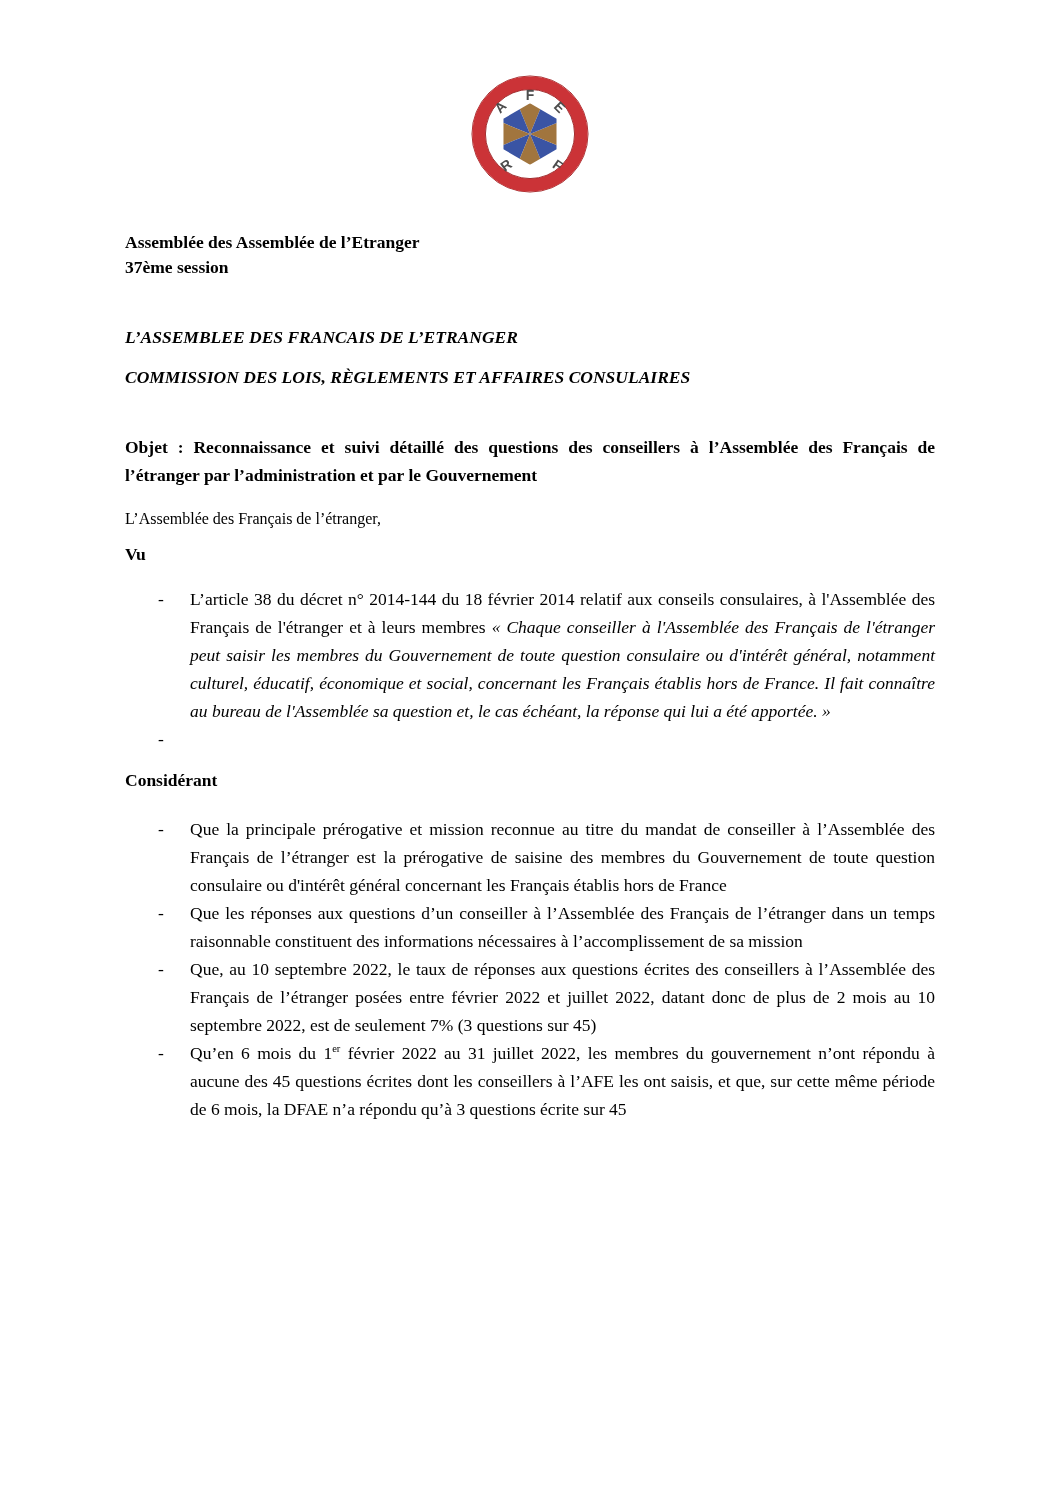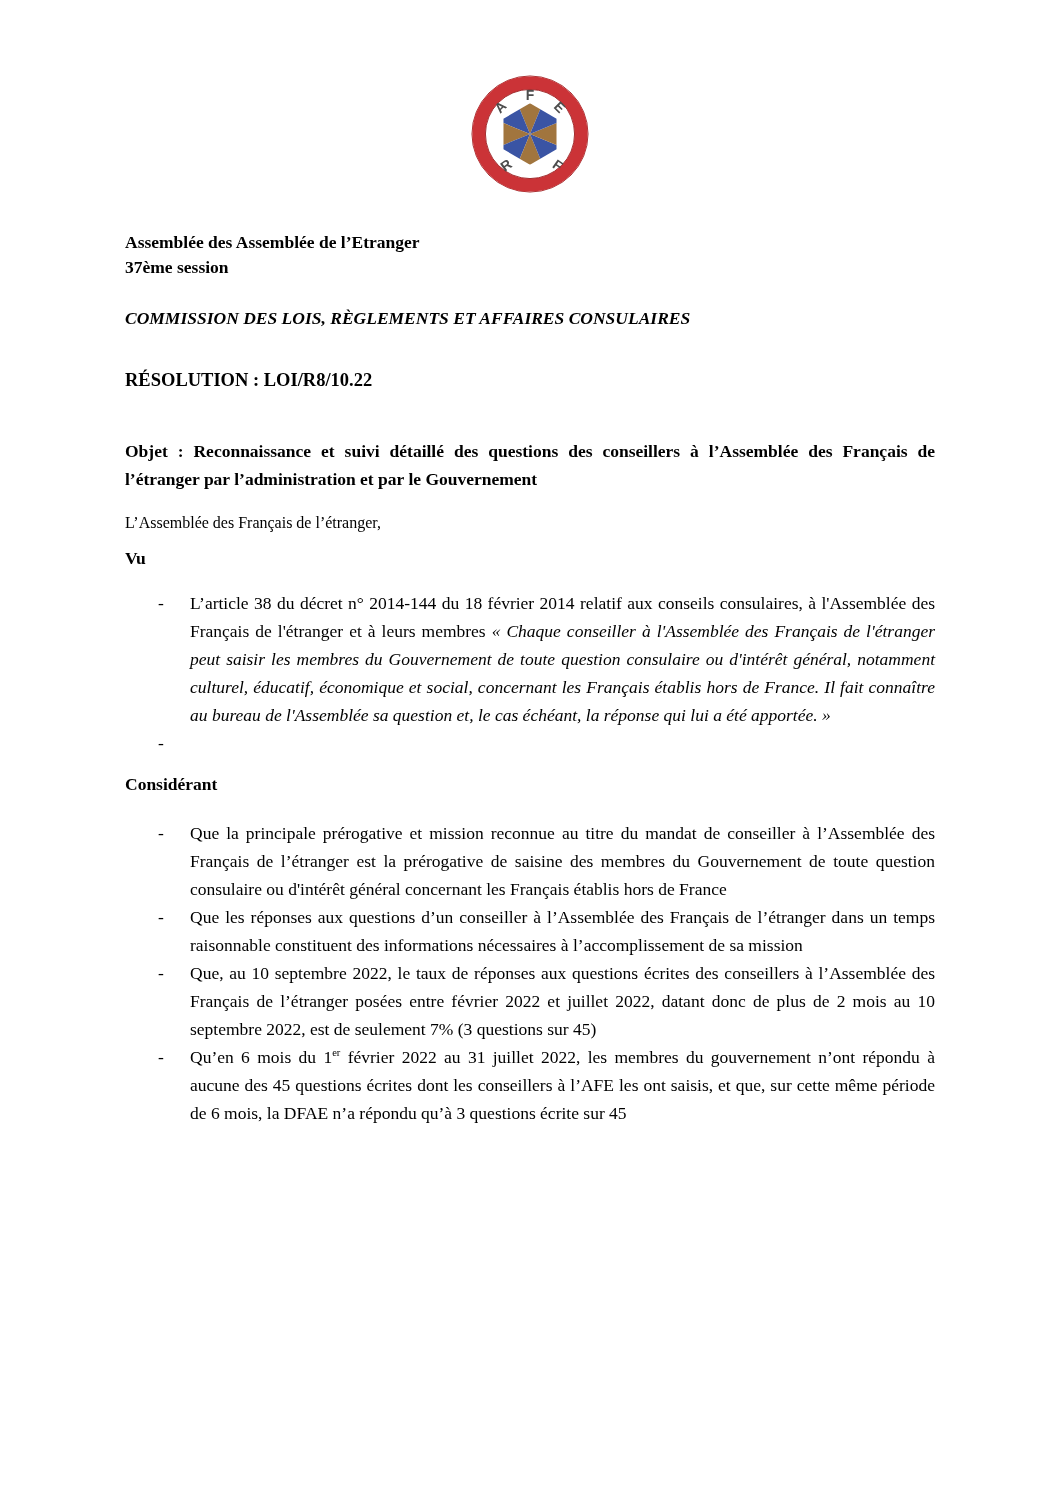--- a/index.html
+++ b/index.html
@@ -33,21 +33,21 @@
     line-height: 25px;
   }
   .title-assembly {
     margin-top: 47px;
     font-weight: bold;
     font-style: italic;
     font-size: 17.5px;
     line-height: 20px;
   }
   .title-commission {
-    margin-top: 28px;
+    margin-top: 20px;
     font-weight: bold;
     font-style: italic;
     font-size: 17.5px;
     line-height: 20px;
   }
   .resolution {
     margin-top: 41px;
     font-weight: bold;
     font-size: 18.5px;
     line-height: 22px;
@@ -123,24 +123,24 @@
       <text x="0" y="0" transform="translate(47.1,107.8) rotate(-35)" text-anchor="middle" fill="#4d4d4d">R</text>
       <text x="0" y="0" transform="translate(97,107.8) rotate(35)" text-anchor="middle" fill="#4d4d4d">F</text>
     </svg>
   </div>
 
   <header class="doc-header">
     <div>Assemblée des Assemblée de l’Etranger</div>
     <div>37ème session</div>
   </header>
 
+  <div class="title-assembly">L’ASSEMBLEE DES FRANCAIS DE L’ETRANGER</div>
 
   <div class="title-commission">COMMISSION DES LOIS, RÈGLEMENTS ET AFFAIRES CONSULAIRES</div>
 
-  <div class="resolution">RÉSOLUTION : LOI/R8/10.22</div>
 
   <p class="objet">Objet : Reconnaissance et suivi détaillé des questions des conseillers à l’Assemblée des Français de l’étranger par l’administration et par le Gouvernement</p>
 
   <p class="salutation">L’Assemblée des Français de l’étranger,</p>
 
   <div class="section-heading">Vu</div>
 
   <ul class="dash-list vu-list">
     <li>
       <span class="marker">-</span>

